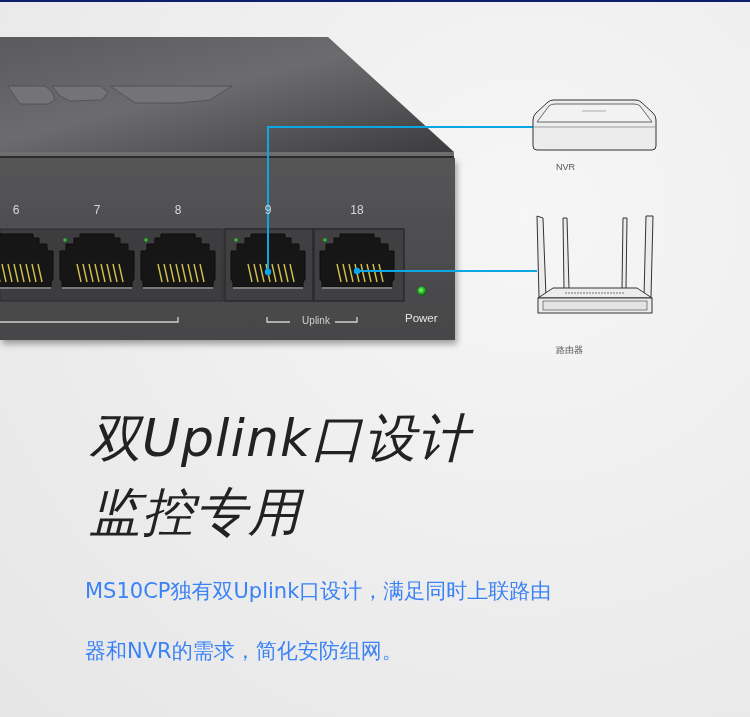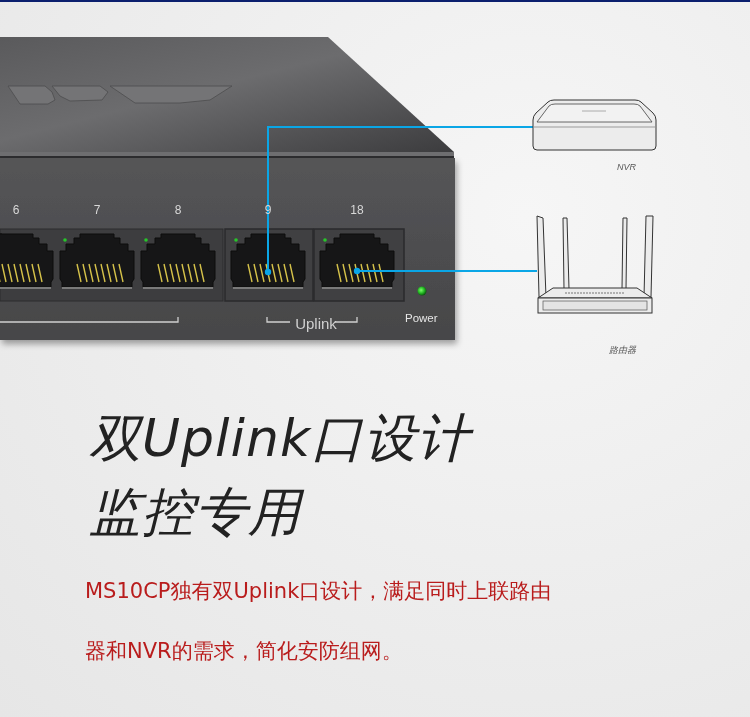--- a/index.html
+++ b/index.html
@@ -10,37 +10,37 @@
     }
     .top-bar { position: absolute; left: 0; top: 0; width: 750px; height: 2px; background: #0b1f6e; }
     .scene { position: absolute; left: 0; top: 0; width: 750px; height: 380px; }
     .scene svg { position: absolute; left: 0; top: 0; }
     .port-num {
       position: absolute; top: 203px; width: 30px; margin-left: -15px; text-align: center;
       color: #d8d8d8; font-family: "Liberation Sans", sans-serif; font-size: 12px;
     }
     .uplink-label {
       position: absolute; left: 267px; top: 315px; width: 98px; text-align: center;
-      color: #d0d0d0; font-family: "Liberation Sans", sans-serif; font-size: 15px;
+      color: #d0d0d0; font-family: "Liberation Sans", sans-serif; font-size: 10px;
     }
     .power-label {
       position: absolute; left: 405px; top: 266px; color: #e6e6e6;
       font-family: "Liberation Sans", sans-serif; font-size: 11.5px; margin-top: 46px;
     }
     .device-label {
-      position: absolute; width: 80px; margin-left: -40px; text-align: right;
-      color: #555; font-family: "Liberation Sans", sans-serif; font-size: 9px; font-style: italic;
+      position: absolute; width: 80px; margin-left: -40px; text-align: left;
+      color: #555; font-family: "Liberation Sans", sans-serif; font-size: 9px;
     }
     .headline {
       position: absolute; left: 89px; color: #222;
       font-family: "DejaVu Sans", sans-serif; font-size: 52px; letter-spacing: 1px;
       line-height: 1; white-space: nowrap; font-style: italic;
     }
     .body-text {
-      position: absolute; left: 85px; color: #b91c1c;
+      position: absolute; left: 85px; color: #3b82f6;
       font-family: "DejaVu Sans", sans-serif; font-size: 21px;
       line-height: 1; white-space: nowrap;
     }
   </style>
 </head>
 <body>
 
 <div class="top-bar"></div>
 
 <div class="scene">

